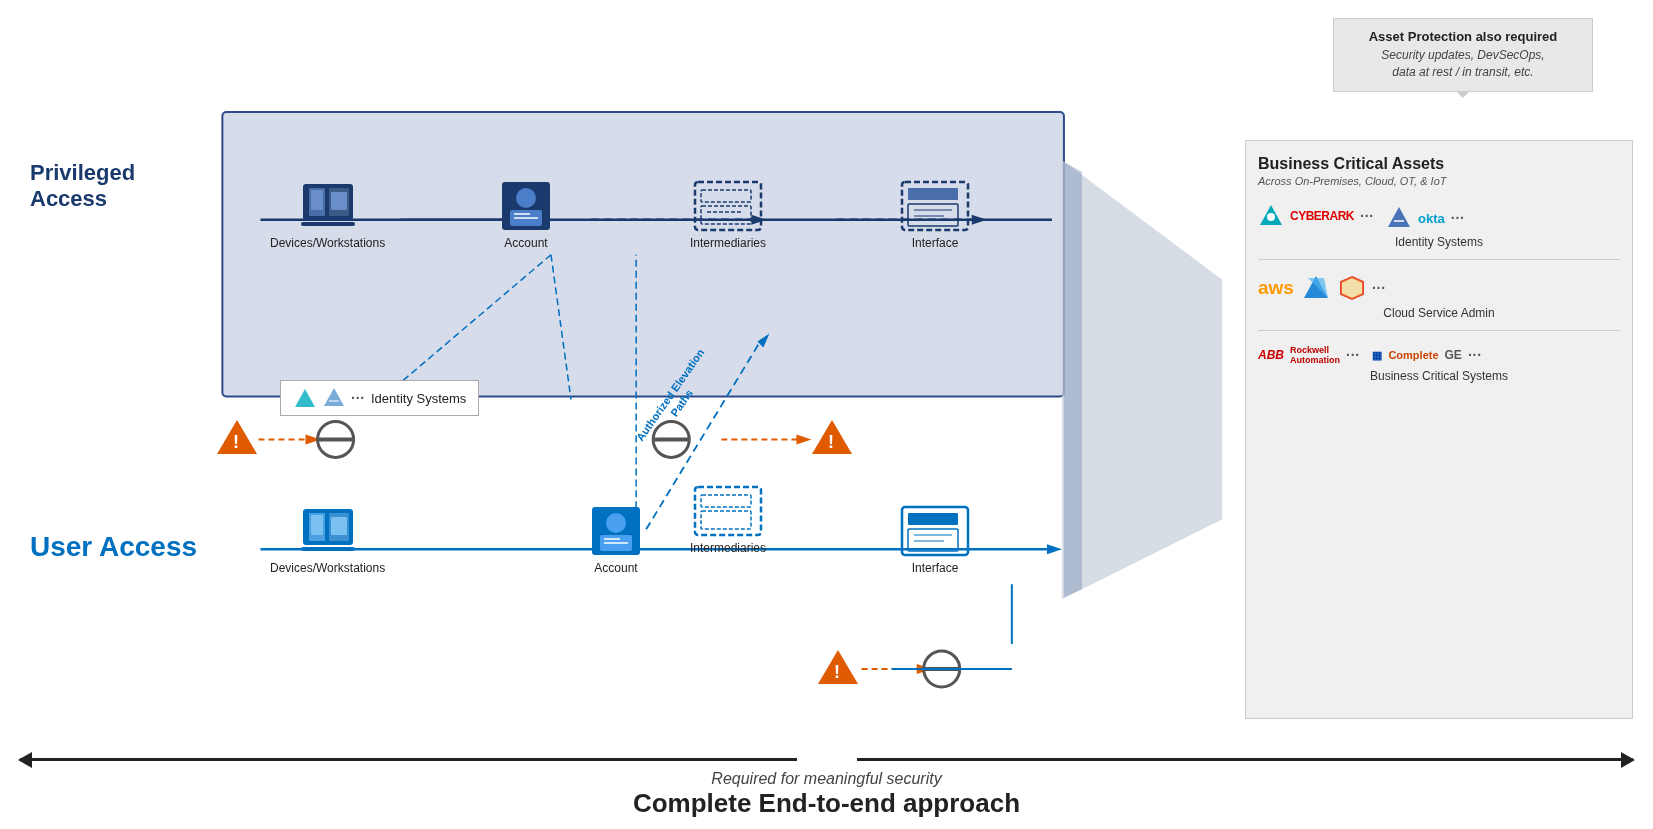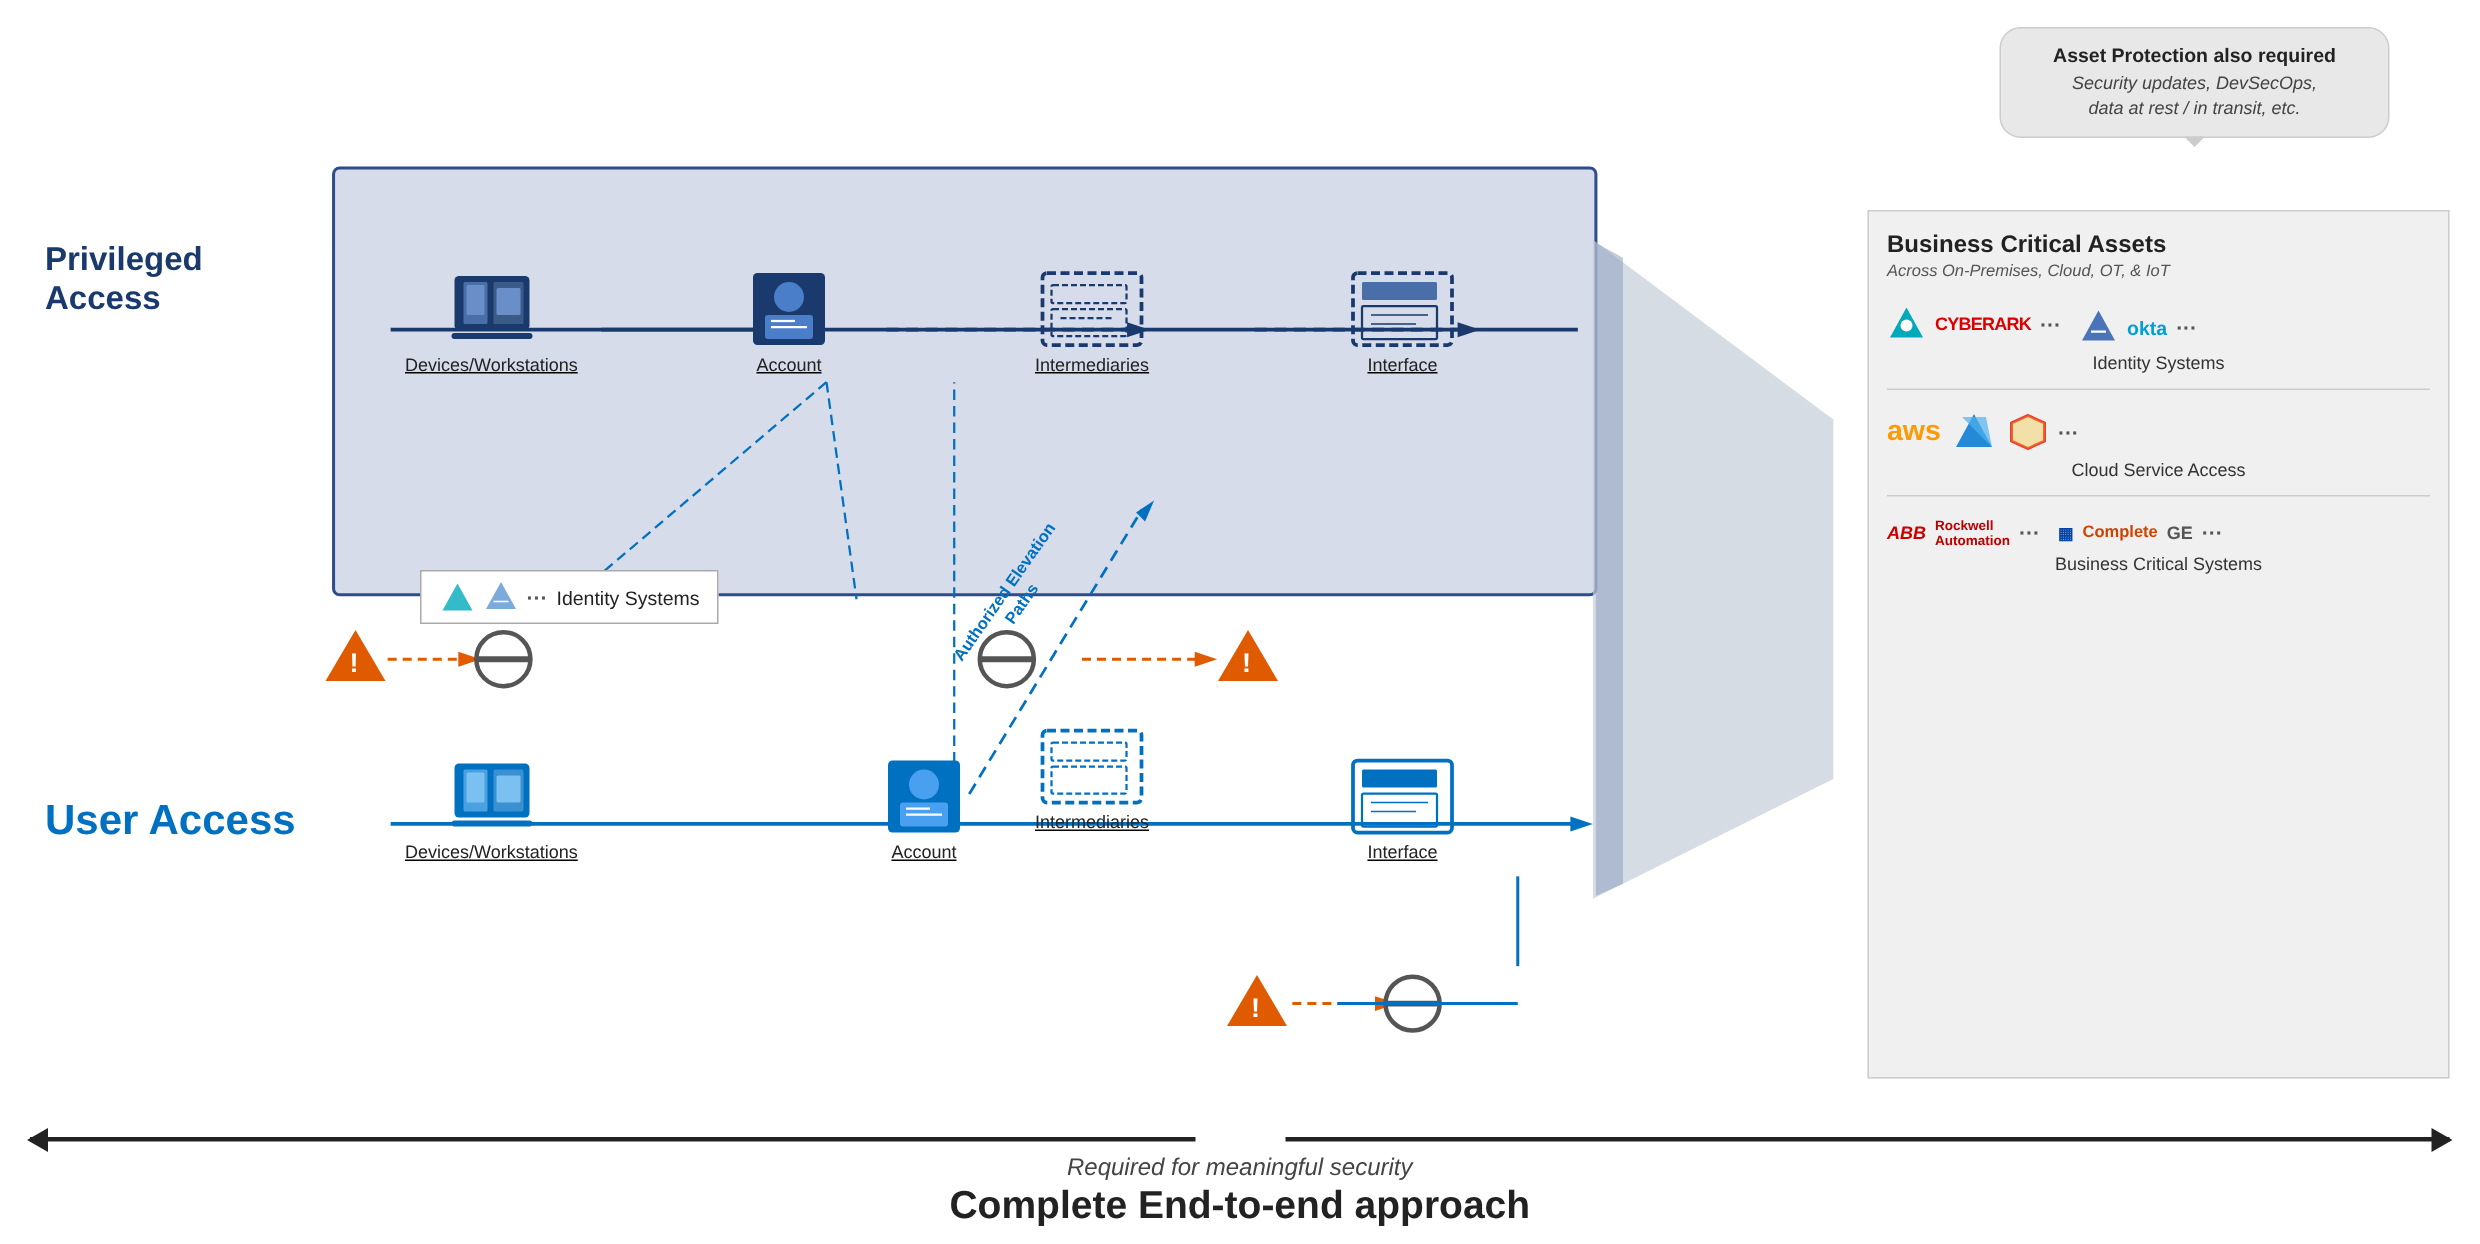--- a/index.html
+++ b/index.html
@@ -15,21 +15,21 @@
     
     .asset-callout {
       position: absolute;
       top: 18px;
       right: 60px;
       background: #e8e8e8;
       border: 1px solid #ccc;
       padding: 10px 16px;
       width: 260px;
       text-align: center;
-      border-radius: 14px;
+      border-radius: 0;
     }
     .asset-callout::after {
       content: '';
       position: absolute;
       bottom: -14px;
       left: 50%;
       transform: translateX(-50%);
       border: 7px solid transparent;
       border-top-color: #ccc;
     }
@@ -78,21 +78,20 @@
       line-height: 1.2;
     }
 
     
     .node {
       position: absolute;
       display: flex;
       flex-direction: column;
       align-items: center;
       text-align: left;
-      text-decoration: underline;
     }
     .node-label {
       font-size: 12px;
       color: #222;
       margin-top: 4px;
       white-space: nowrap;
     }
 
     
     .diagram-svg {
@@ -384,21 +383,21 @@
         <svg width="32" height="28">
           <polygon points="16,2 28,24 4,24" fill="#0078d4" opacity="0.85"></polygon>
           <polygon points="8,4 24,4 28,24" fill="#50b0f0" opacity="0.7"></polygon>
         </svg>
         <svg width="28" height="28">
           <polygon points="14,3 25,8 25,20 14,25 3,20 3,8" fill="none" stroke="#ea4335" stroke-width="2"></polygon>
           <polygon points="14,3 25,8 25,20 14,25 3,20 3,8" fill="#fbbc04" opacity="0.3"></polygon>
         </svg>
         <span class="logo-dots">···</span>
       </div>
-      <div class="bca-section-label">Cloud Service Access</div>
+      <div class="bca-section-label">Cloud Service Admin</div>
       <hr style="border:none; border-top:1px solid #ccc; margin:10px 0;">
     </div>
 
     <div class="bca-section">
       <div class="bca-logos">
         <span class="logo-abb">ABB</span>
         <span class="logo-rockwell" style="font-size:9px; color:#b00; font-weight:700;">Rockwell<br>Automation</span>
         <span class="logo-dots">···</span>
         <br>
         <span style="font-size:11px; color:#0044aa; font-weight:700;">▦</span>

